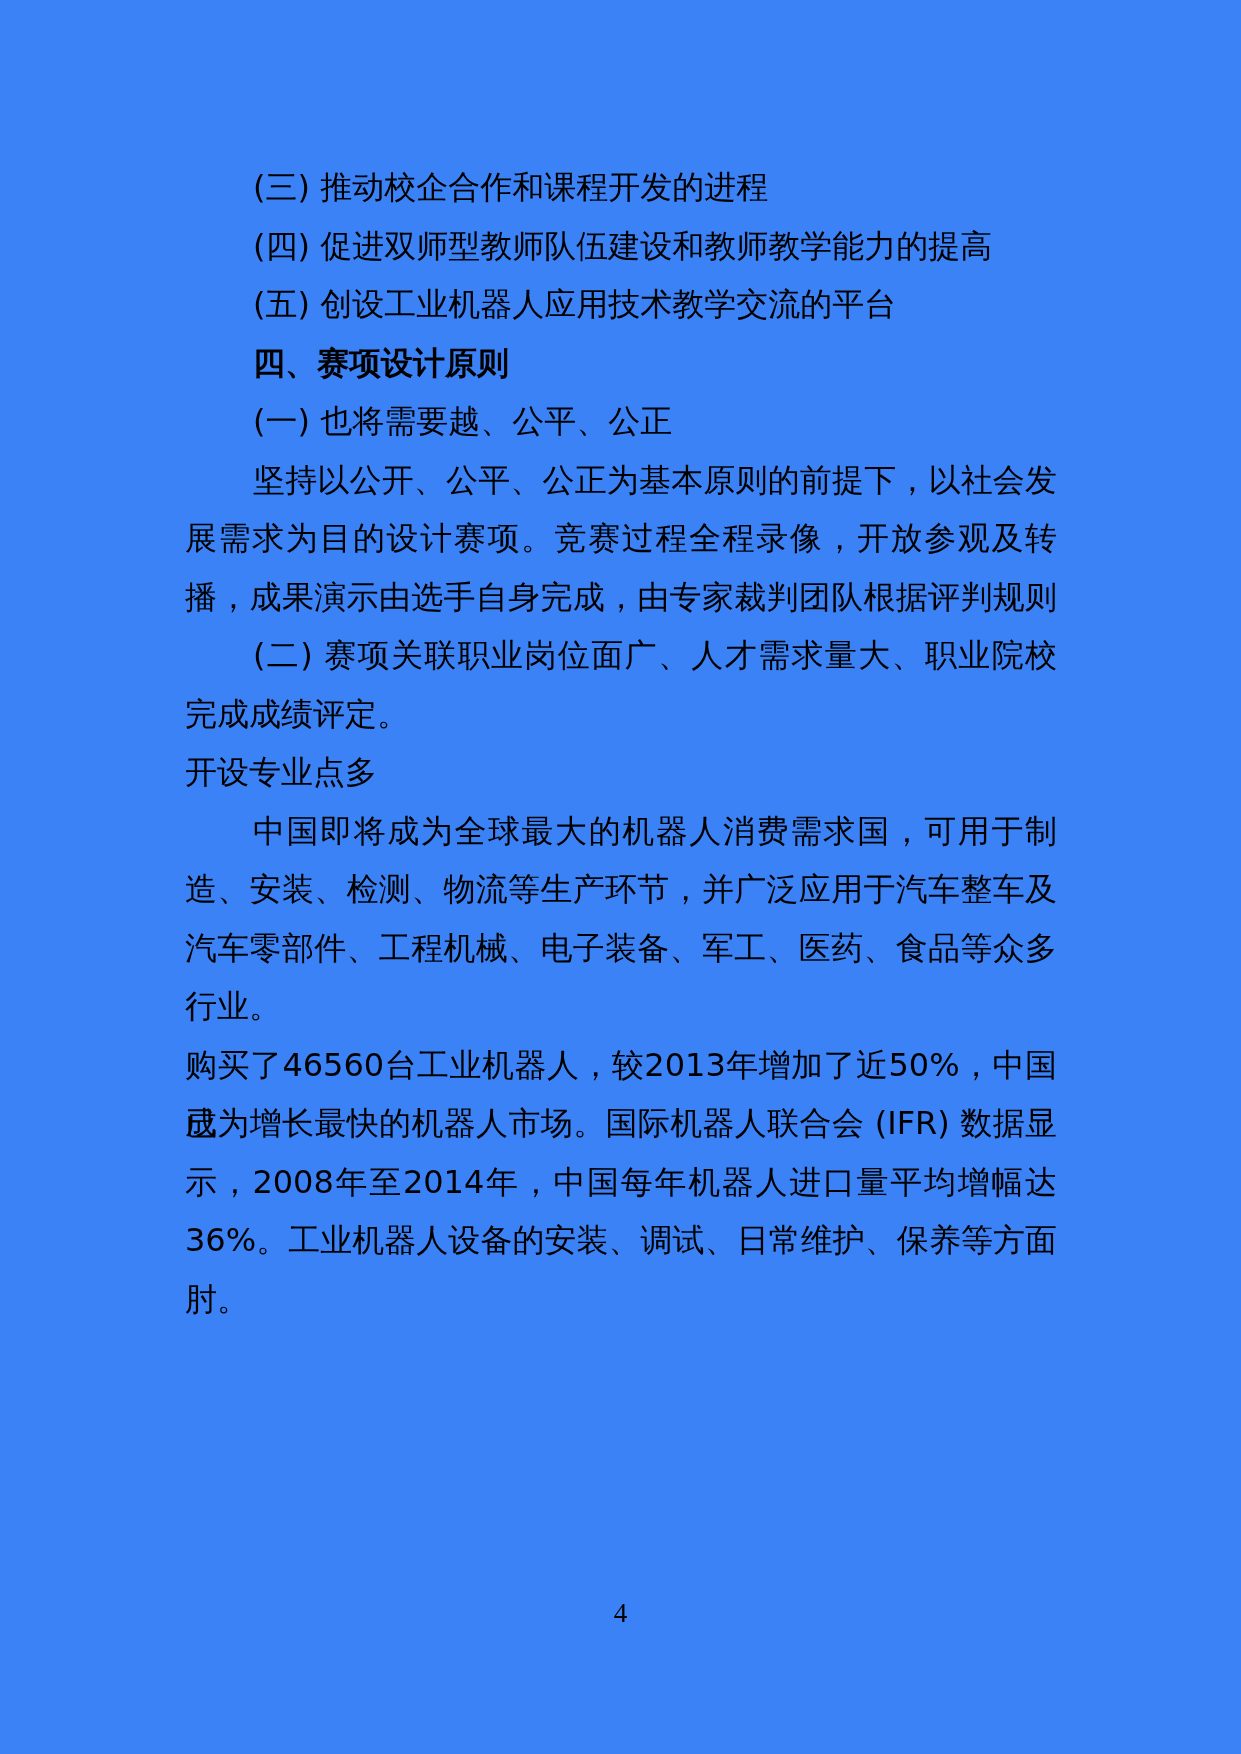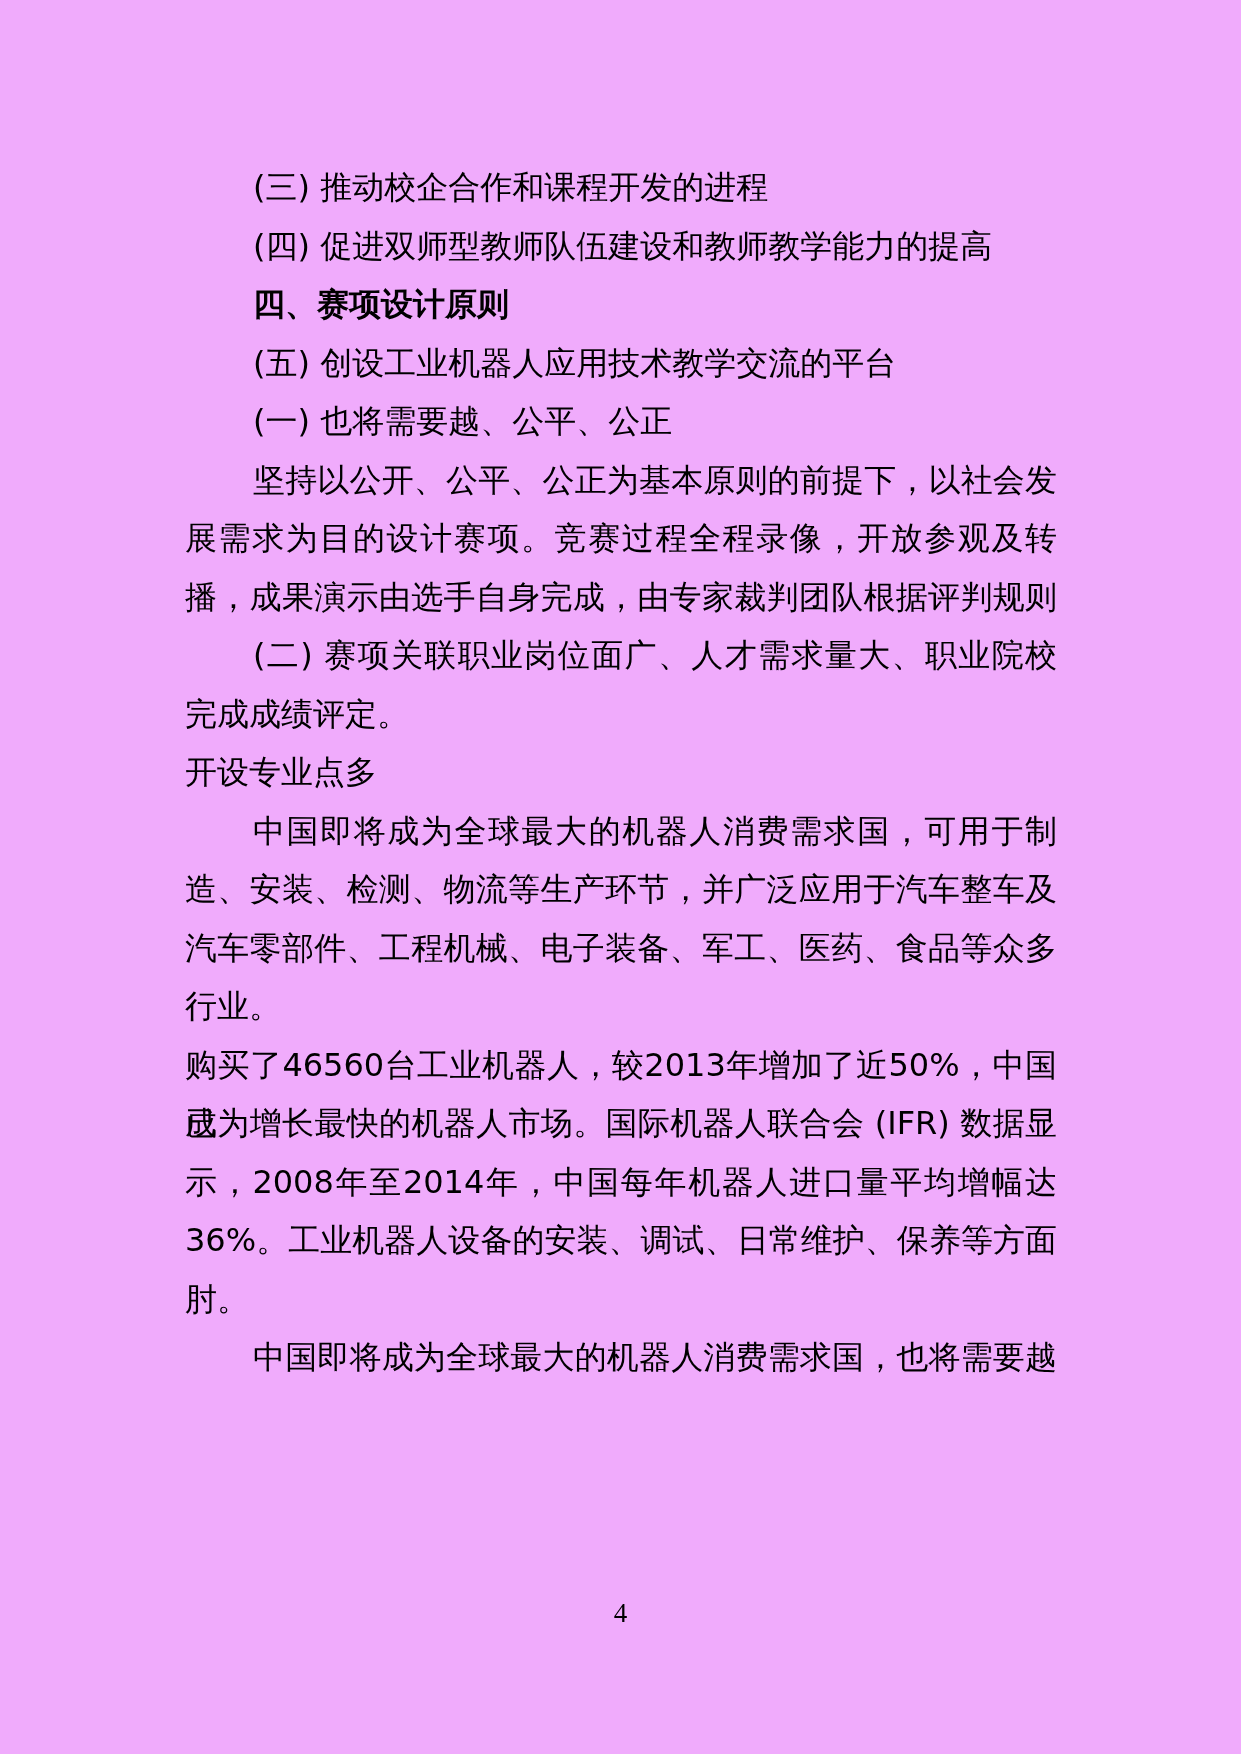--- a/index.html
+++ b/index.html
@@ -12,21 +12,21 @@
     background: #ffffff;
     position: relative;
     font-family: "DejaVu Sans", sans-serif;
     color: #000000;
   }
   .page {
     position: absolute;
     left: 0; top: 0;
     width: 1241px;
     height: 1754px;
-    background: #f0abfc;
+    background: #3b82f6;
     overflow: hidden;
   }
   .text-block {
     position: absolute;
     left: 185px;
     top: 158px;
     width: 872px;
     font-size: 32px;
     color: #000000;
   }
@@ -58,34 +58,33 @@
     color: #000000;
   }
 </style>
 </head>
 <body>
 
 <div class="page">
   <div class="text-block">
       <div class="line indent">(三) 推动校企合作和课程开发的进程</div>
       <div class="line indent">(四) 促进双师型教师队伍建设和教师教学能力的提高</div>
+      <div class="line indent">(五) 创设工业机器人应用技术教学交流的平台</div>
       <div class="line indent bold">四、赛项设计原则</div>
-      <div class="line indent">(五) 创设工业机器人应用技术教学交流的平台</div>
       <div class="line indent">(一) 也将需要越、公平、公正</div>
       <div class="line indent justify">坚持以公开、公平、公正为基本原则的前提下，以社会发</div>
       <div class="line justify">展需求为目的设计赛项。竞赛过程全程录像，开放参观及转</div>
       <div class="line justify">播，成果演示由选手自身完成，由专家裁判团队根据评判规则</div>
       <div class="line indent justify">(二) 赛项关联职业岗位面广、人才需求量大、职业院校</div>
       <div class="line">完成成绩评定。</div>
       <div class="line">开设专业点多</div>
       <div class="line indent justify">中国即将成为全球最大的机器人消费需求国，可用于制</div>
       <div class="line justify">造、安装、检测、物流等生产环节，并广泛应用于汽车整车及</div>
       <div class="line justify">汽车零部件、工程机械、电子装备、军工、医药、食品等众多</div>
       <div class="line">行业。</div>
       <div class="line justify">购买了46560台工业机器人，较2013年增加了近50%，中国已</div>
       <div class="line justify">成为增长最快的机器人市场。国际机器人联合会 (IFR) 数据显</div>
       <div class="line justify">示，2008年至2014年，中国每年机器人进口量平均增幅达</div>
       <div class="line justify">36%。工业机器人设备的安装、调试、日常维护、保养等方面</div>
       <div class="line">肘。</div>
-      <div class="line indent justify">中国即将成为全球最大的机器人消费需求国，也将需要越</div>
     </div>
   <div class="page-number">4</div>
 </div>
 
 </body></html>

